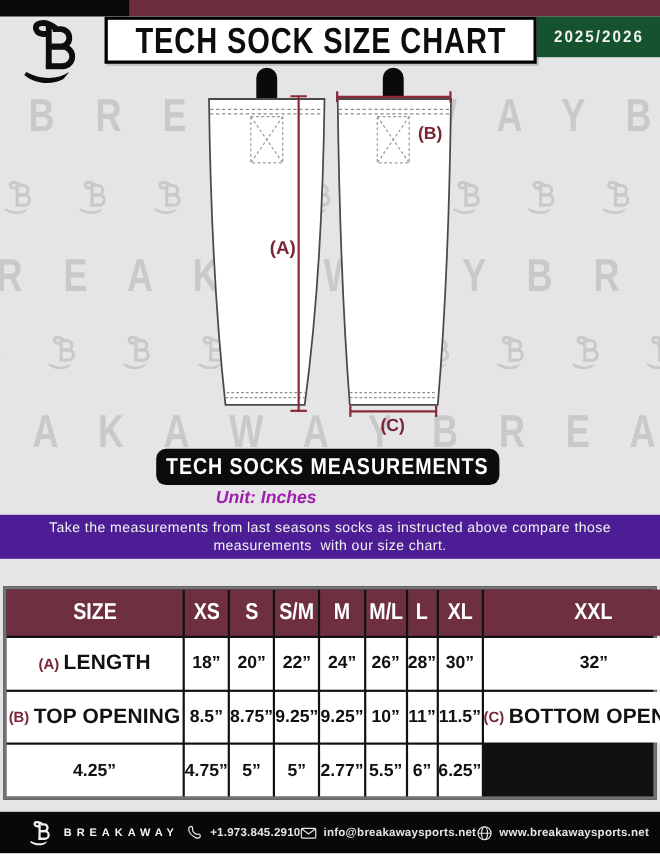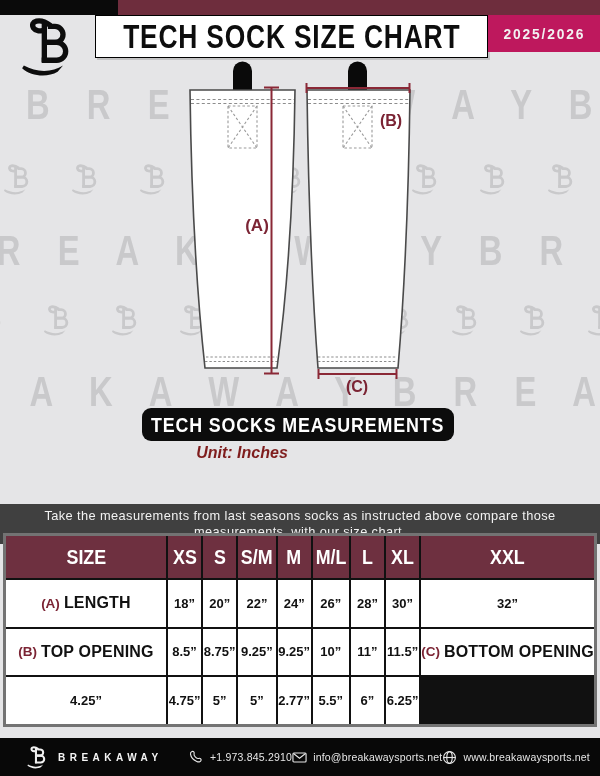--- a/index.html
+++ b/index.html
@@ -3,25 +3,25 @@
 <meta charset="utf-8">
 <style>
   html,body{margin:0;padding:0;}
   body{font-family:"Liberation Sans", sans-serif; background:#ffffff;}
   .page{position:relative; width:600px; height:776px; background:#e5e5e7; overflow:hidden;}
 
   
   .bar-black-left{position:absolute; left:0; top:0; width:118px; height:15px; background:#0a0a0a;}
   .bar-maroon{position:absolute; left:118px; top:0; width:482px; height:15px; background:#6e2d3d;}
   .title-box{position:absolute; left:95px; top:15px; width:393px; height:43px; background:#ffffff;
-             border:1px solid #000000; box-sizing:border-box; display:flex; align-items:center; justify-content:center;
+             border:3px solid #000000; box-sizing:border-box; display:flex; align-items:center; justify-content:center;
              box-shadow:2px 2px 0 rgba(0,0,0,0.15); z-index:6;}
   .title-box span{font-size:33px; font-weight:700; color:#0d0d0d; letter-spacing:1px; white-space:nowrap;
                   display:inline-block; transform:scaleX(0.8);}
-  .year-box{position:absolute; left:488px; top:15px; width:112px; height:37px; background:#be185d;
+  .year-box{position:absolute; left:488px; top:15px; width:112px; height:37px; background:#14532d;
             display:flex; align-items:center; justify-content:center; z-index:6;}
   .year-box span{color:#f2f2f2; font-size:15px; font-weight:700; letter-spacing:2px; white-space:nowrap;
                  display:inline-block; transform:scaleX(0.92);}
   .header-logo{position:absolute; left:18px; top:14px; z-index:6; color:#0d0d0d;}
 
   
   .wm-text{position:absolute; white-space:nowrap; font-size:42px; font-weight:600; color:#c9c9cb;
            letter-spacing:18px; transform:scaleX(0.78); transform-origin:left center; z-index:1; line-height:34px;}
   .wm-r1{top:88px; left:26px;}
   .wm-r3{top:234px; left:-64px;}
@@ -33,44 +33,44 @@
 
   
   .sock-svg{position:absolute; left:140px; top:55px; z-index:3;}
 
   
   .meas-banner{position:absolute; left:142px; top:408px; width:312px; height:33px; background:#0c0c0c;
                border-radius:9px; display:flex; align-items:center; justify-content:center; z-index:4;}
   .meas-banner span{color:#ffffff; font-size:21px; font-weight:700; letter-spacing:1px; white-space:nowrap;
                     display:inline-block; transform:scaleX(0.85);}
   .unit-note{position:absolute; left:0; top:444px; width:484px; text-align:center; font-style:italic;
-             font-weight:600; font-size:16px; color:#7f1d1d; z-index:4;}
-  .instruction-bar{position:absolute; left:0; top:468px; width:600px; height:40px; background:#404040;
-                   display:flex; flex-direction:column; align-items:center; justify-content:center; z-index:4;margin-top:36px;}
+             font-weight:600; font-size:16px; color:#a21caf; z-index:4;}
+  .instruction-bar{position:absolute; left:0; top:468px; width:600px; height:40px; background:#4c1d95;
+                   display:flex; flex-direction:column; align-items:center; justify-content:center; z-index:4;}
   .instruction-bar div{color:#f2f2f2; font-size:12.8px; line-height:16px; letter-spacing:0.4px; white-space:pre;}
 
   
   .size-table{position:absolute; left:3px; top:533px; width:594px; height:194px; z-index:4;
               display:grid; grid-template-columns:160px repeat(8,1fr); grid-template-rows:42px 1fr 1fr 1fr;
               background:#111111; gap:2px; border:3px solid #737373; box-sizing:border-box;}
   .th{background:#6e3040; display:flex; align-items:center; justify-content:center;}
   .th span{color:#ffffff; font-size:21px; font-weight:700; white-space:nowrap; display:inline-block; transform:scaleX(0.85);}
   .td{background:#ffffff; display:flex; align-items:center; justify-content:center;}
   .td-label{gap:4px;}
   .td-label .pfx{color:#7b2434; font-weight:700; font-size:13.5px;}
-  .td-label .lbl{color:#111111; font-weight:700; font-size:16px; letter-spacing:0.2px; white-space:nowrap;}
-  .td-val span{color:#111111; font-weight:700; font-size:13px; white-space:nowrap;}
+  .td-label .lbl{color:#111111; font-weight:700; font-size:19px; letter-spacing:0.2px; white-space:nowrap;}
+  .td-val span{color:#111111; font-weight:700; font-size:16px; white-space:nowrap;}
 
   
   .footer{position:absolute; left:0; top:738px; width:600px; height:38px; background:#080808;
           display:flex; align-items:center; justify-content:space-between; box-sizing:border-box;
           padding:0 10px 0 26px; z-index:5;}
   .footer-left{display:flex; align-items:center; gap:10px; color:#f0f0f0;}
   .footer-brand{color:#f5f5f5; font-size:10px; font-weight:700; letter-spacing:4.5px;}
-  .footer-right{display:flex; align-items:flex-start; }
+  .footer-right{display:flex; align-items:flex-start; font-weight:bold;}
   .contact{display:flex; align-items:center; gap:6px;}
   .contact span{color:#e6e6e6; font-size:10.5px; letter-spacing:0.2px; white-space:nowrap;}
   .cicon{width:15px; height:15px; color:#e6e6e6;}
 </style>
 </head>
 <body>
 
 <div class="page">
 
   <svg width="0" height="0" style="position:absolute">

